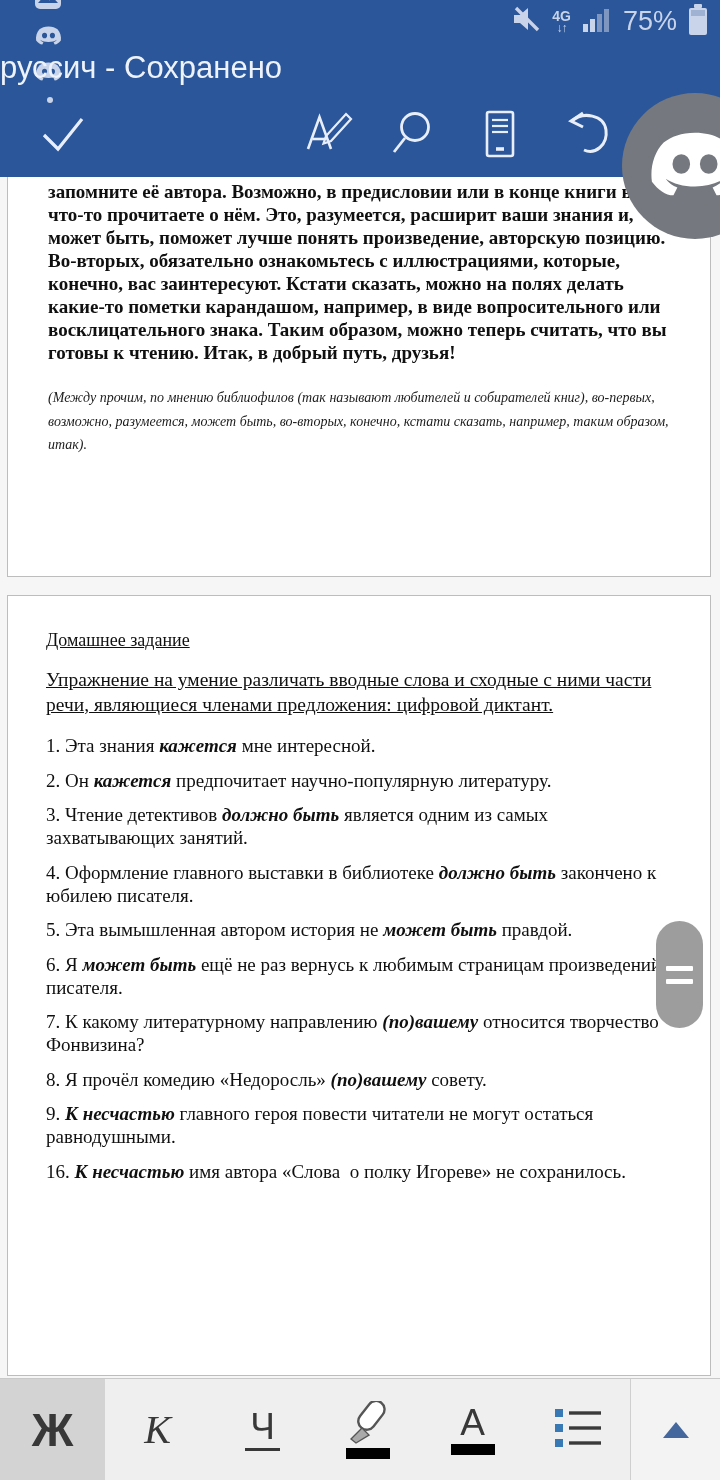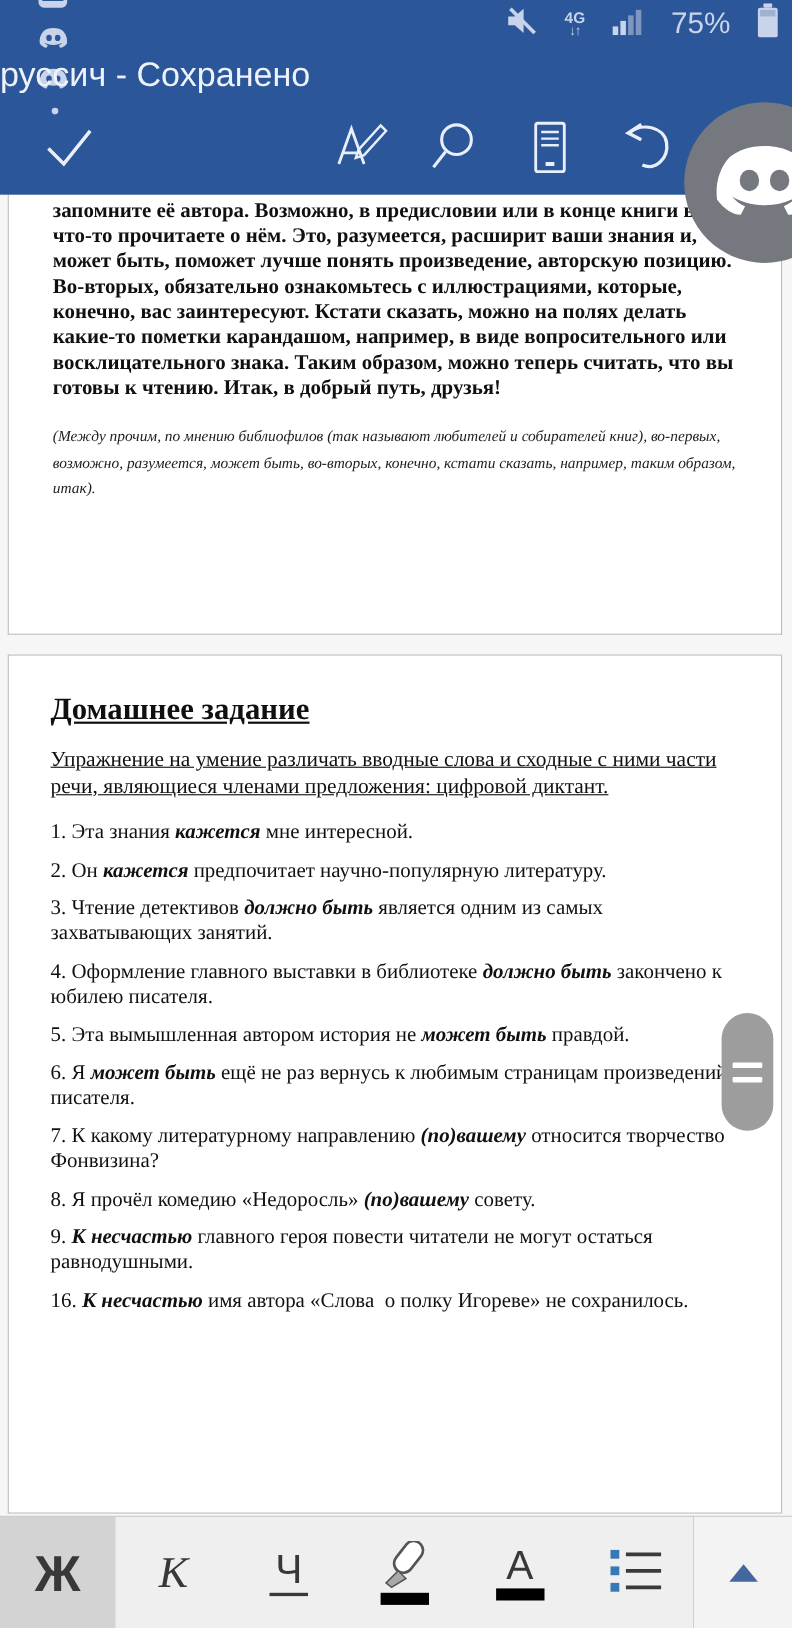--- a/index.html
+++ b/index.html
@@ -6,42 +6,42 @@
   .screen{position:relative;width:720px;height:1480px;background:#f6f6f7;overflow:hidden;
           font-family:"Liberation Sans",sans-serif;}
 
   
   .app-header{position:absolute;top:0;left:0;width:720px;height:177px;background:#2b579a;z-index:2;}
   .status-bar{position:absolute;top:0;left:0;right:0;height:42px;display:flex;align-items:center;
               padding:0 12px;color:#c9d4ea;box-sizing:border-box;}
   .status-left{display:flex;align-items:center;gap:11px;flex-direction:column;}
   .time{font-size:27px;letter-spacing:1px;}
   .status-dot{width:6px;height:6px;border-radius:50%;background:#c9d4ea;margin-left:4px;}
-  .status-right{margin-left:auto;display:flex;align-items:center;gap:24px;}
+  .status-right{margin-left:auto;display:flex;align-items:center;gap:11px;}
   .battery-pct{font-size:27px;}
   .net{display:flex;flex-direction:column;align-items:center;line-height:1;}
   .net .g{font-size:14px;font-weight:700;}
   .net .arrows{font-size:12px;letter-spacing:-1px;margin-top:-1px;}
 
   .title-bar{position:absolute;top:50px;left:0;width:100%;color:#eef3fb;font-size:31px;}
 
   .toolbar{position:absolute;top:100px;left:0;right:0;height:70px;}
   .tb-check{position:absolute;left:20px;top:0;width:70px;height:70px;display:flex;align-items:center;justify-content:center;}
   .tb-group{position:absolute;left:285px;top:0;display:flex;}
   .tb-btn{width:86px;height:70px;display:flex;align-items:center;justify-content:center;background:none;border:none;padding:0;}
 
   
   .doc-canvas{position:absolute;top:177px;left:0;width:720px;height:1201px;background:#f6f6f7;z-index:1;}
   .page{position:absolute;left:7px;width:704px;background:#fff;border:1px solid #bdbdbd;box-sizing:border-box;
         font-family:"Liberation Serif",serif;color:#101010;}
   .page1{top:0;height:400px;border-top:none;padding:3px 38px 0 40px;}
   .page2{top:418px;height:781px;padding:34px 34px 0 38px;}
   .bold-para{font-size:19px;line-height:23px;font-weight:700;margin:0;}
   .italic-para{font-size:14px;line-height:23.5px;font-style:italic;margin:22px 0 0;color:#1c1c1c;}
-  .heading{font-size:28px;font-weight:700;text-decoration:underline;margin:0;}
+  .heading{font-size:18px;font-weight:400;text-decoration:underline;margin:0;}
   .subtitle{font-size:19.5px;text-decoration:underline;margin:17px 0 17px;line-height:24.5px;}
   .items{margin-top:14px;}
   .item{font-size:19px;line-height:23px;margin-bottom:11.5px;}
   .item .em{font-weight:700;font-style:italic;}
 
   
   .discord-bubble{position:absolute;left:622px;top:93px;width:146px;height:146px;border-radius:50%;
                   background:#75797f;z-index:6;display:flex;align-items:center;justify-content:center;}
   .drag-handle{position:absolute;left:656px;top:921px;width:47px;height:107px;background:#9d9d9d;
                border-radius:24px;display:flex;flex-direction:column;align-items:center;justify-content:center;

